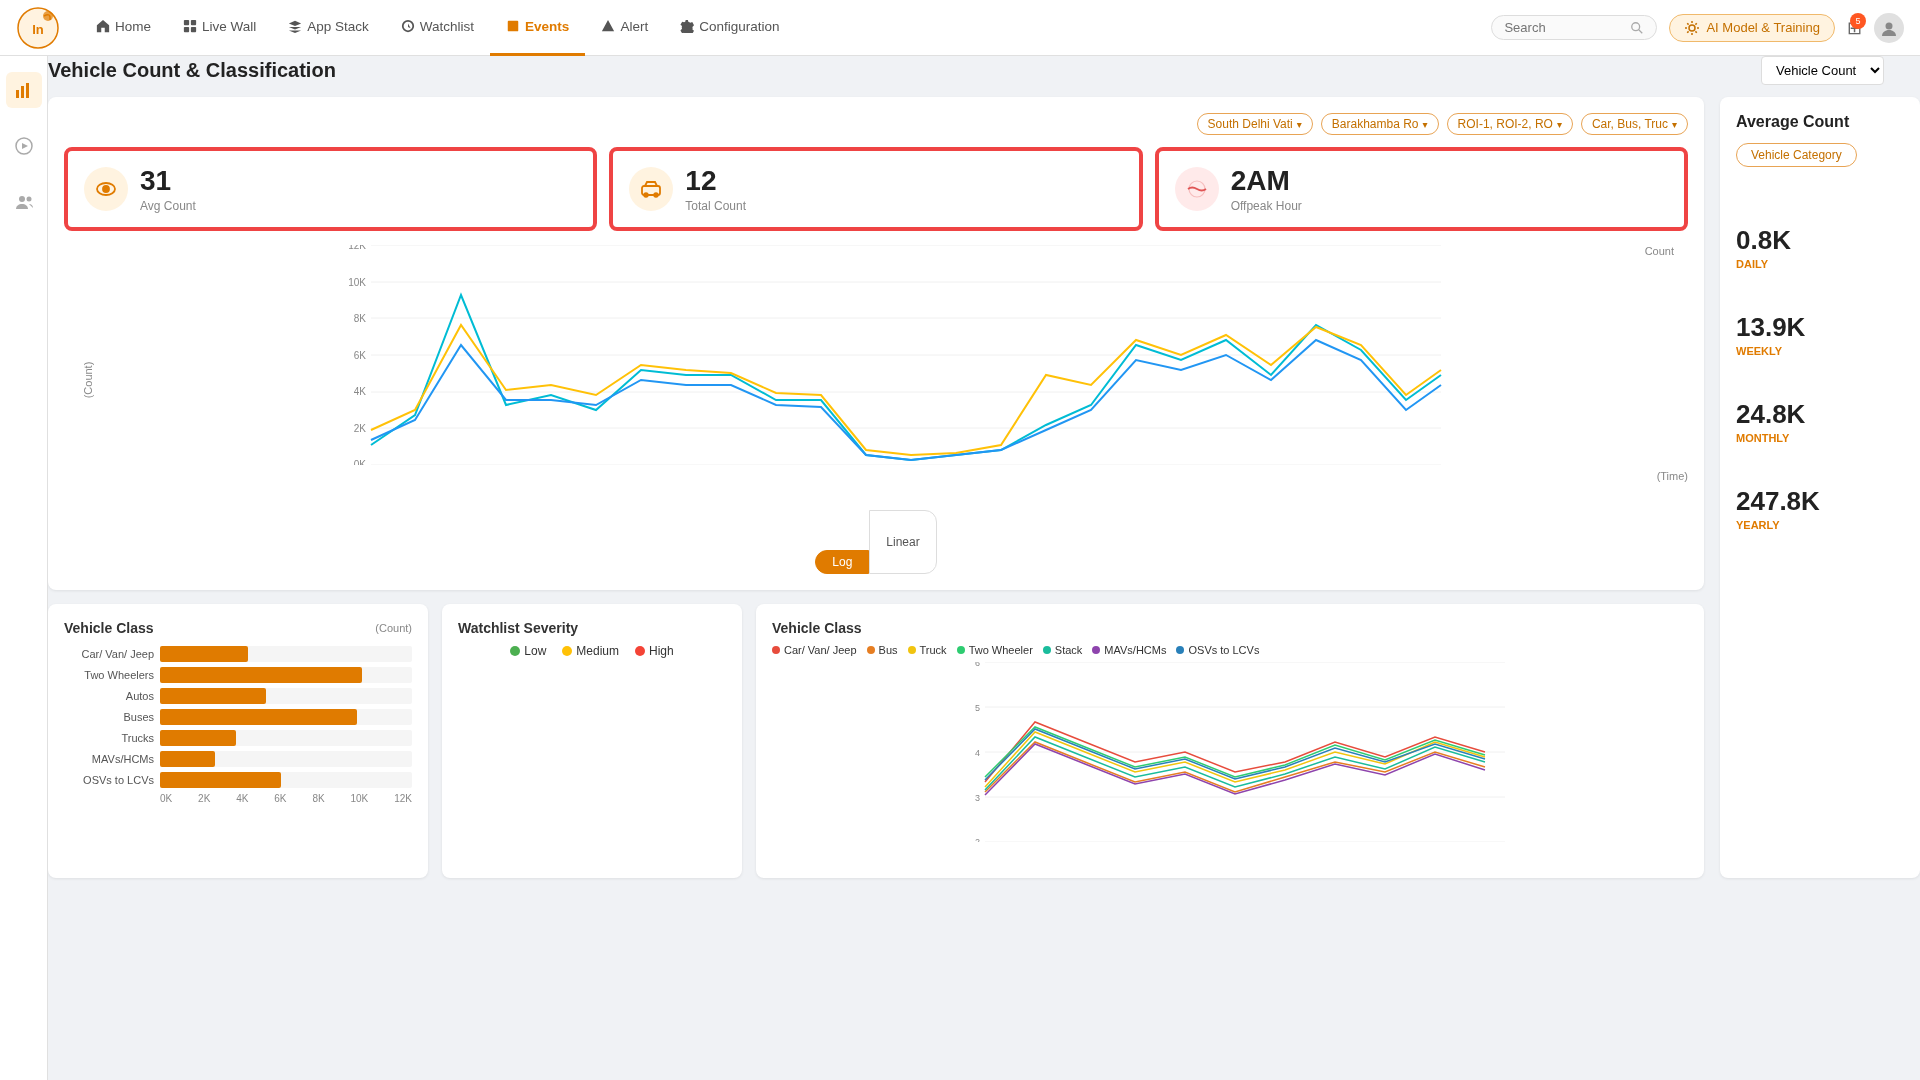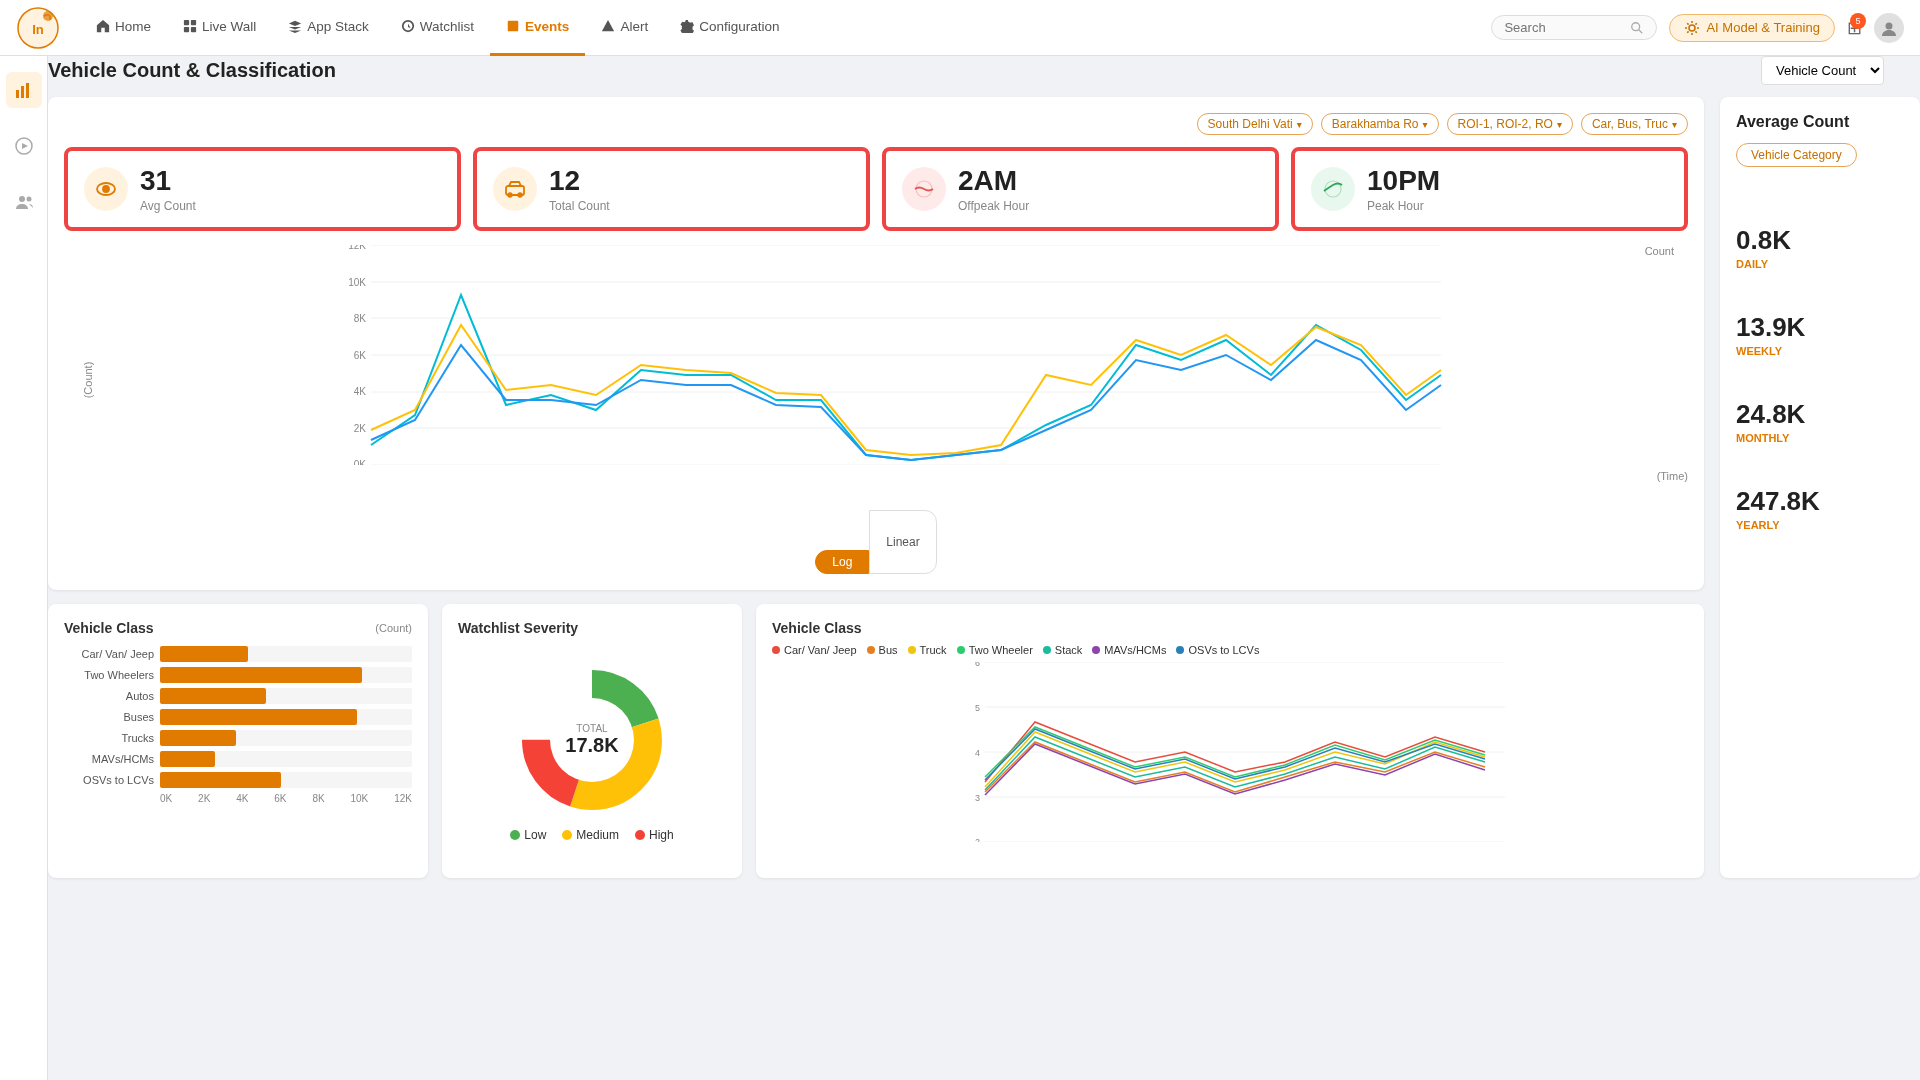--- a/index.html
+++ b/index.html
@@ -331,32 +331,20 @@
           <div class="stat-card">
             <div class="stat-icon red">
               <svg width="22" height="22" viewBox="0 0 22 22" fill="none" stroke="#e05555" stroke-width="1.8">
                   <path d="M2 11 Q6 8 11 11 Q16 14 20 11"></path>
                   <circle cx="11" cy="11" r="8" stroke="#e05555" stroke-width="1.2" opacity="0.3"></circle>
                 </svg>
             </div>
             <div>
               <div class="stat-value">2AM</div>
               <div class="stat-label">Offpeak Hour</div>
-            </div>
-          </div>
-          <div class="stat-card">
-            <div class="stat-icon green">
-              <svg width="22" height="22" viewBox="0 0 22 22" fill="none" stroke="#2ea55a" stroke-width="1.8">
-                  <path d="M2 13 Q6 10 11 7 Q16 4 20 7"></path>
-                  <circle cx="11" cy="11" r="8" stroke="#2ea55a" stroke-width="1.2" opacity="0.3"></circle>
-                </svg>
-            </div>
-            <div>
-              <div class="stat-value">10PM</div>
-              <div class="stat-label">Peak Hour</div>
             </div>
           </div>
         </div>
 
         <div class="chart-wrapper">
           <div class="chart-count-label">Count</div>
           <div class="chart-yaxis-label" style="position:absolute;left:0;top:50%;transform:rotate(-90deg) translateY(50%);font-size:11px;color:#888;white-space:nowrap;">(Count)</div>
           <svg viewBox="0 0 1100 220" width="100%" height="220">
 
             <line x1="30" y1="0" x2="1100" y2="0" stroke="#f0f0f0" stroke-width="1"></line>
@@ -474,35 +462,20 @@
               <span>6K</span>
               <span>8K</span>
               <span>10K</span>
               <span>12K</span>
           </div>
         </div>
 
         <div class="card watchlist-card">
           <div style="font-weight:600;font-size:14px;margin-bottom:8px;">Watchlist Severity</div>
           <div class="donut-container">
-            <div class="donut-wrapper">
-              <svg viewBox="0 0 160 160" width="160" height="160">
-
-                <circle cx="80" cy="80" r="55" fill="none" stroke="#4caf50" stroke-width="30" stroke-dasharray="155.5 345.6" stroke-dashoffset="86.4" transform="rotate(-90 80 80)"></circle>
-
-                <circle cx="80" cy="80" r="55" fill="none" stroke="#ffc107" stroke-width="30" stroke-dasharray="121 345.6" stroke-dashoffset="-69" transform="rotate(-90 80 80)"></circle>
-
-                <circle cx="80" cy="80" r="55" fill="none" stroke="#f44336" stroke-width="30" stroke-dasharray="69.1 345.6" stroke-dashoffset="-190" transform="rotate(-90 80 80)"></circle>
-                <circle cx="80" cy="80" r="42" fill="white"></circle>
-              </svg>
-              <div class="donut-label">
-                <div class="donut-total-text">TOTAL</div>
-                <div class="donut-total-val">17.8K</div>
-              </div>
-            </div>
             <div class="donut-legend">
               <div class="legend-item">
                 <div class="legend-dot" style="background:#4caf50;"></div>
                 <span>Low</span>
               </div>
               <div class="legend-item">
                 <div class="legend-dot" style="background:#ffc107;"></div>
                 <span>Medium</span>
               </div>
               <div class="legend-item">

